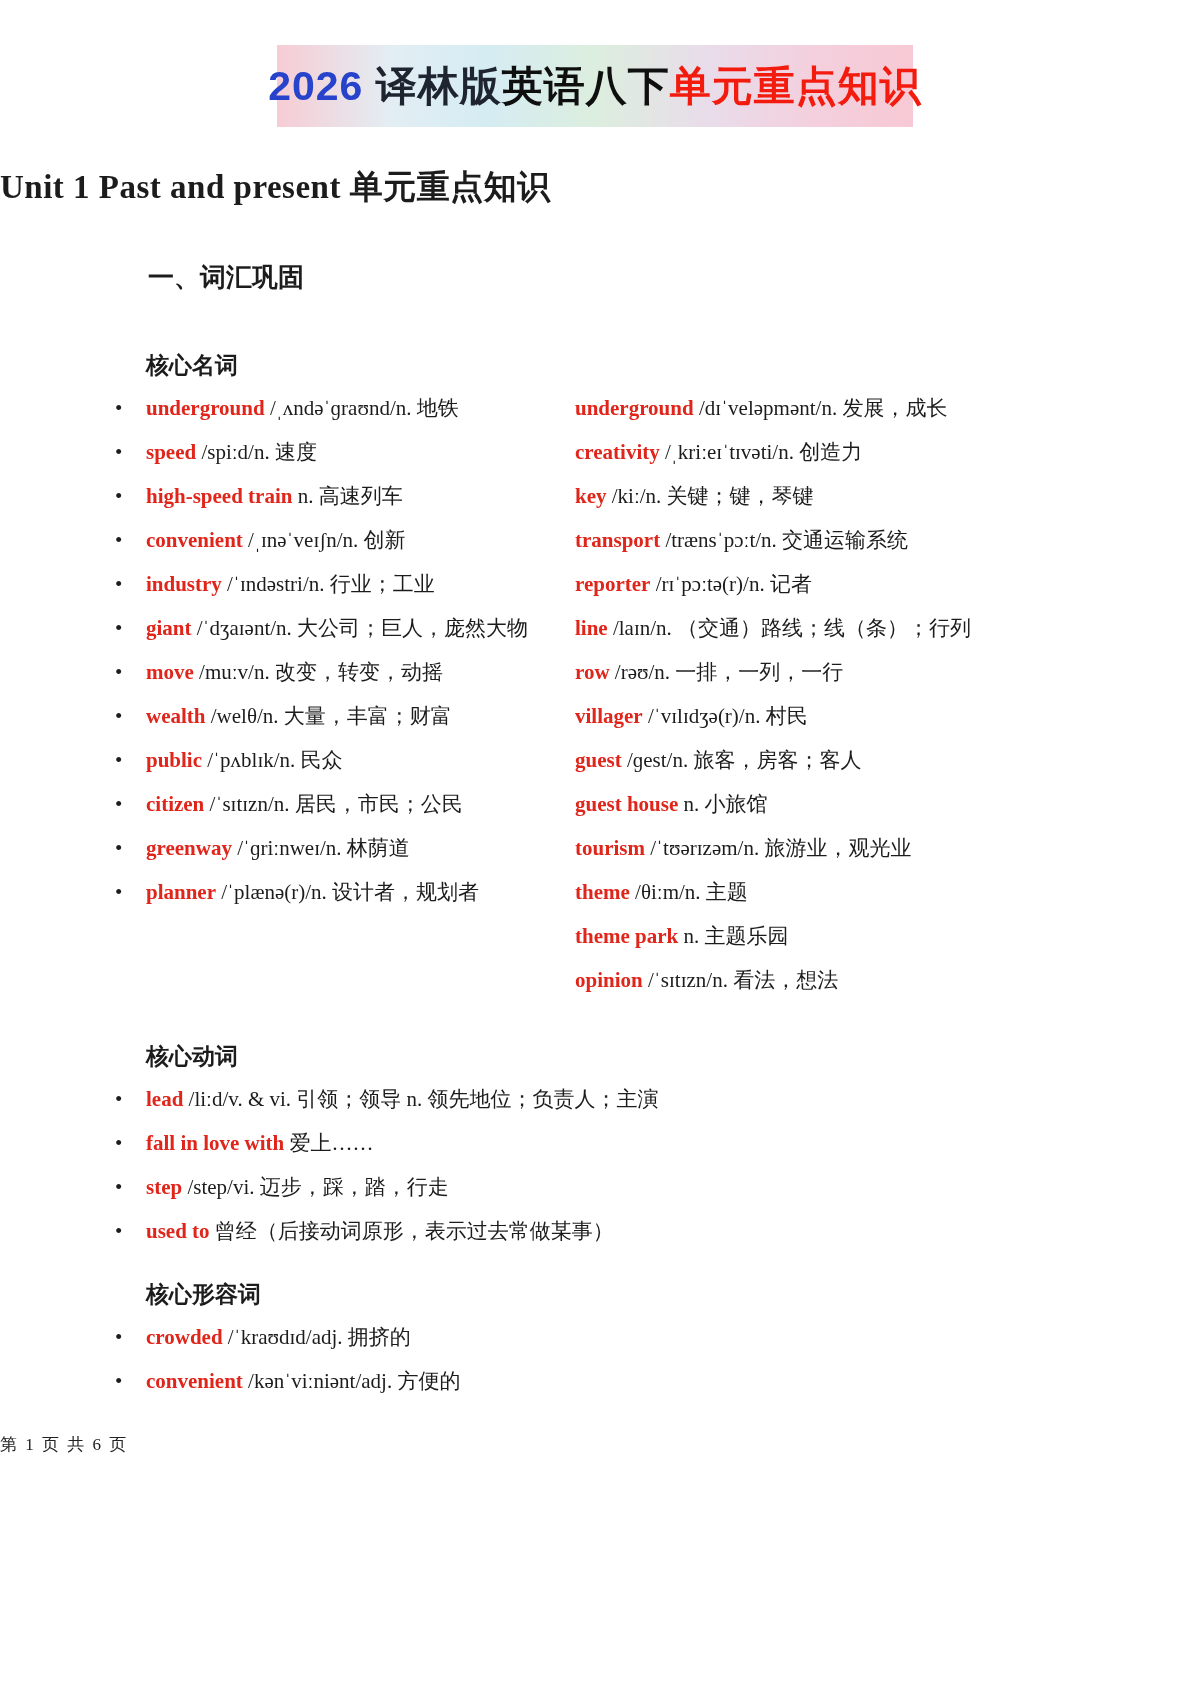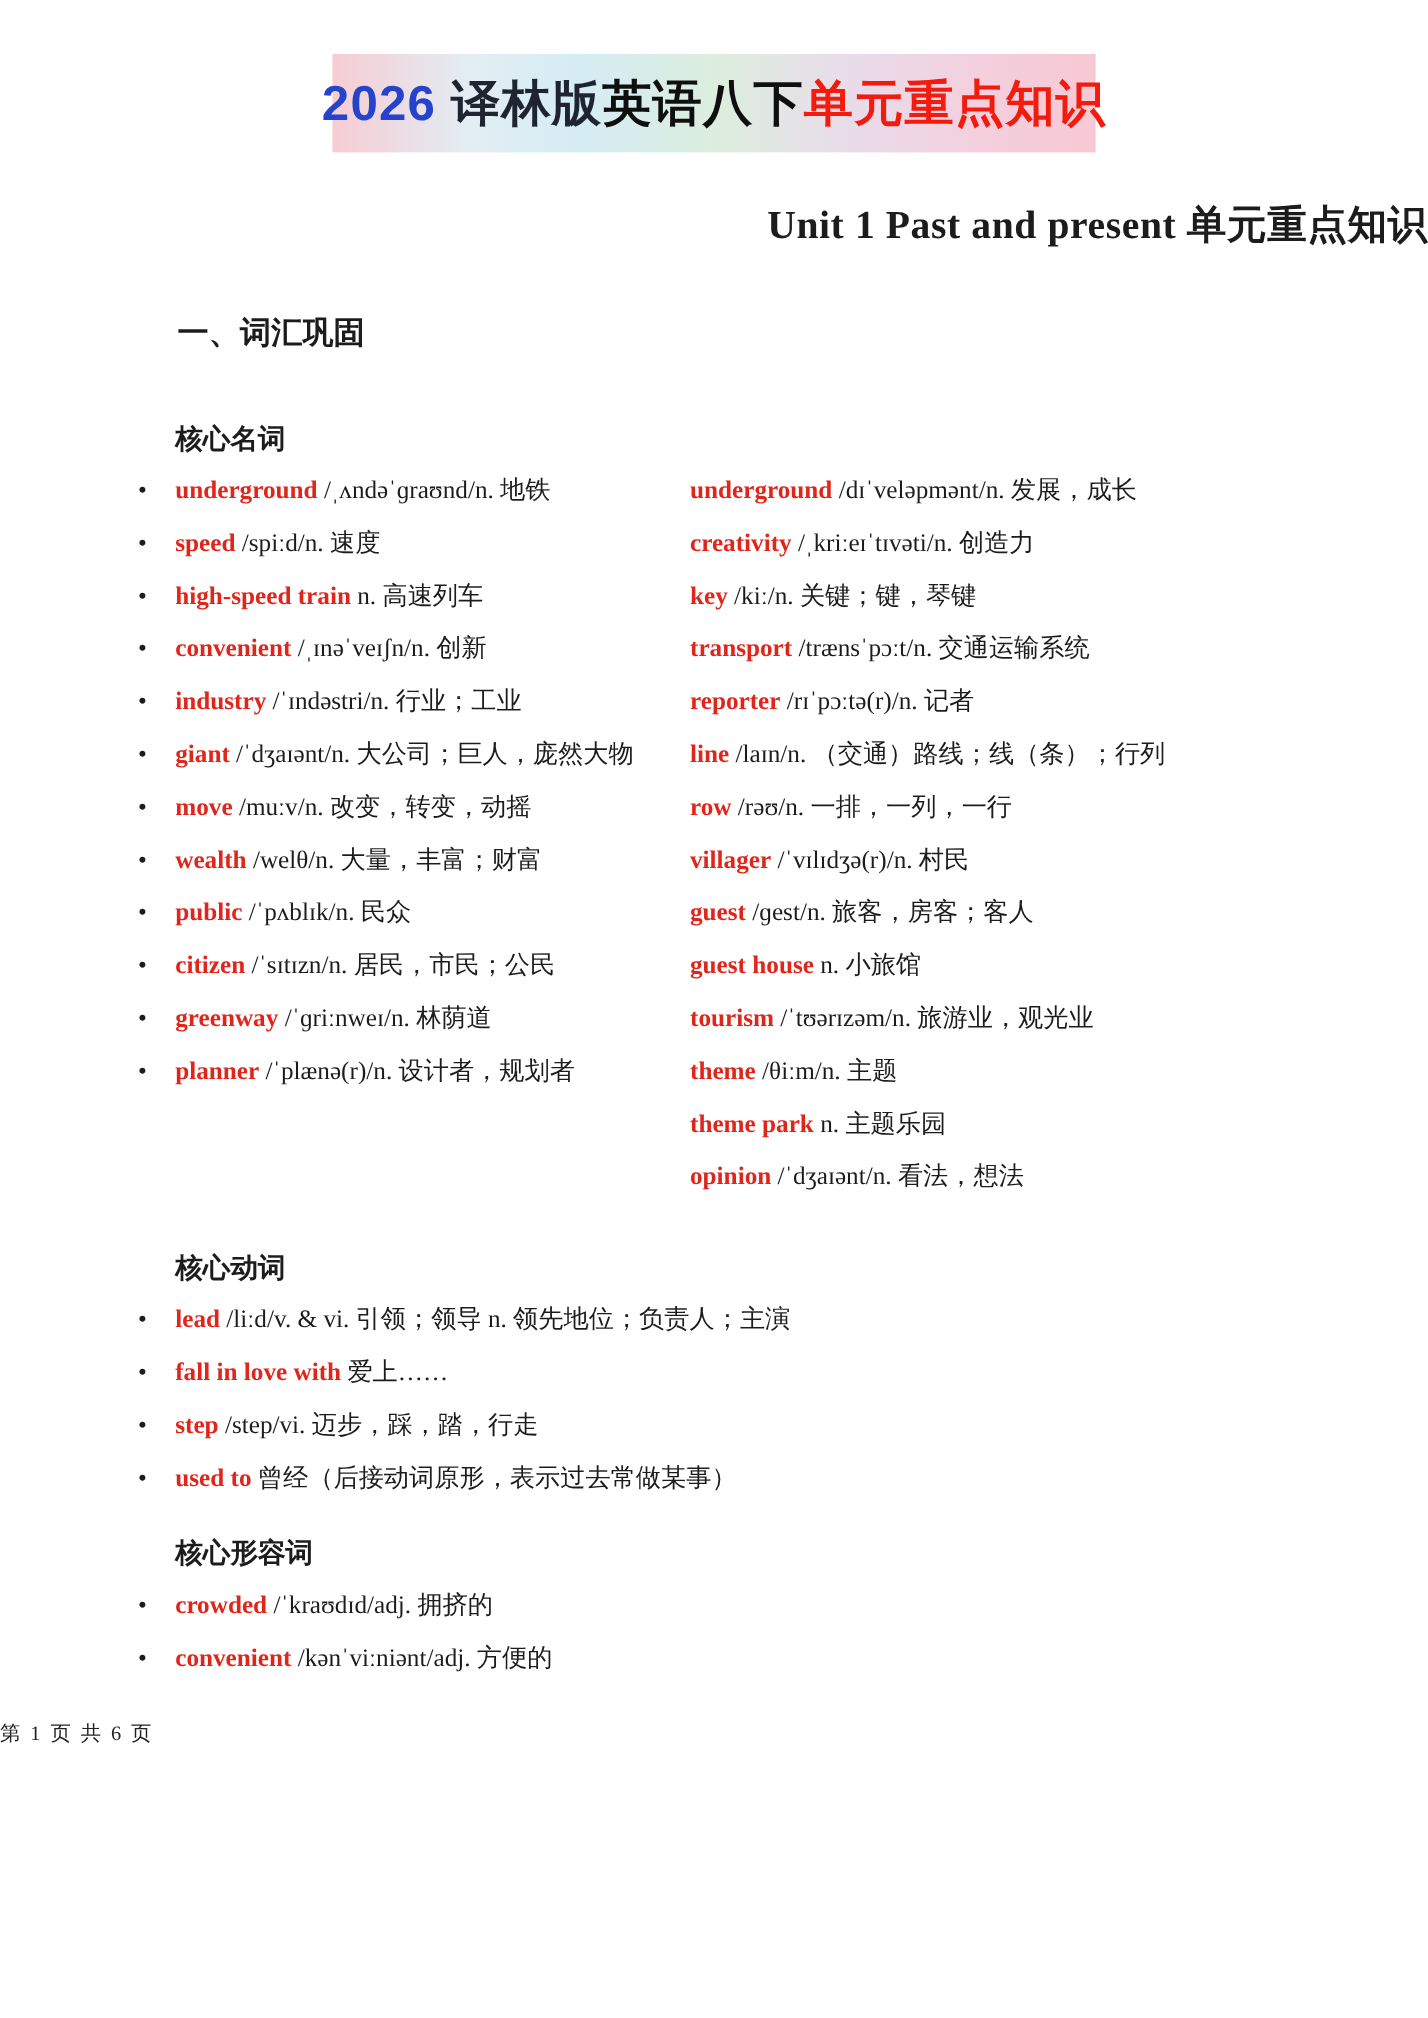--- a/index.html
+++ b/index.html
@@ -19,21 +19,21 @@
     margin:45px auto 0 auto;
     width:636px; height:82px;
     display:flex; align-items:center; justify-content:center;
     background:linear-gradient(90deg,#f7ccd4 0%,#e2eef3 18%,#d5ecf3 33%,#dceede 50%,#e9dcea 68%,#f4cfdd 85%,#f7c9d4 100%);
     font-family:"Liberation Sans","DejaVu Sans",sans-serif;
     font-weight:bold; font-size:41px; letter-spacing:1px;
     white-space:pre;
   }
   .title {
     margin-top:38px;
-    text-align:right;
+    text-align:left;
     font-size:33px; font-weight:bold;
     letter-spacing:0.5px;
   }
   .section {
     margin:50px 0 0 148px;
     font-size:26px; font-weight:bold;
     font-family:"Liberation Sans","DejaVu Sans",sans-serif;
   }
   .content { padding:0 110px 0 146px; }
   .sub {
@@ -106,21 +106,21 @@
           <li><span class="word">transport</span><span class="rest"> /trænsˈpɔːt/n. 交通运输系统</span></li>
           <li><span class="word">reporter</span><span class="rest"> /rɪˈpɔːtə(r)/n. 记者</span></li>
           <li><span class="word">line</span><span class="rest"> /laɪn/n. （交通）路线；线（条）；行列</span></li>
           <li><span class="word">row</span><span class="rest"> /rəʊ/n. 一排，一列，一行</span></li>
           <li><span class="word">villager</span><span class="rest"> /ˈvɪlɪdʒə(r)/n. 村民</span></li>
           <li><span class="word">guest</span><span class="rest"> /ɡest/n. 旅客，房客；客人</span></li>
           <li><span class="word">guest house</span><span class="rest"> n. 小旅馆</span></li>
           <li><span class="word">tourism</span><span class="rest"> /ˈtʊərɪzəm/n. 旅游业，观光业</span></li>
           <li><span class="word">theme</span><span class="rest"> /θiːm/n. 主题</span></li>
           <li><span class="word">theme park</span><span class="rest"> n. 主题乐园</span></li>
-          <li><span class="word">opinion</span><span class="rest"> /ˈdʒaɪənt/n. 看法，想法</span></li>
+          <li><span class="word">opinion</span><span class="rest"> /ˈsɪtɪzn/n. 看法，想法</span></li>
         </ul>
     </div>
 
     <h3 class="sub sub-verbs">核心动词</h3>
     <ul class="vocab bullets">
         <li><span class="word">lead</span><span class="rest"> /liːd/v. &amp; vi. 引领；领导 n. 领先地位；负责人；主演</span></li>
         <li><span class="word">fall in love with</span><span class="rest"> 爱上……</span></li>
         <li><span class="word">step</span><span class="rest"> /step/vi. 迈步，踩，踏，行走</span></li>
         <li><span class="word">used to</span><span class="rest"> 曾经（后接动词原形，表示过去常做某事）</span></li>
       </ul>

